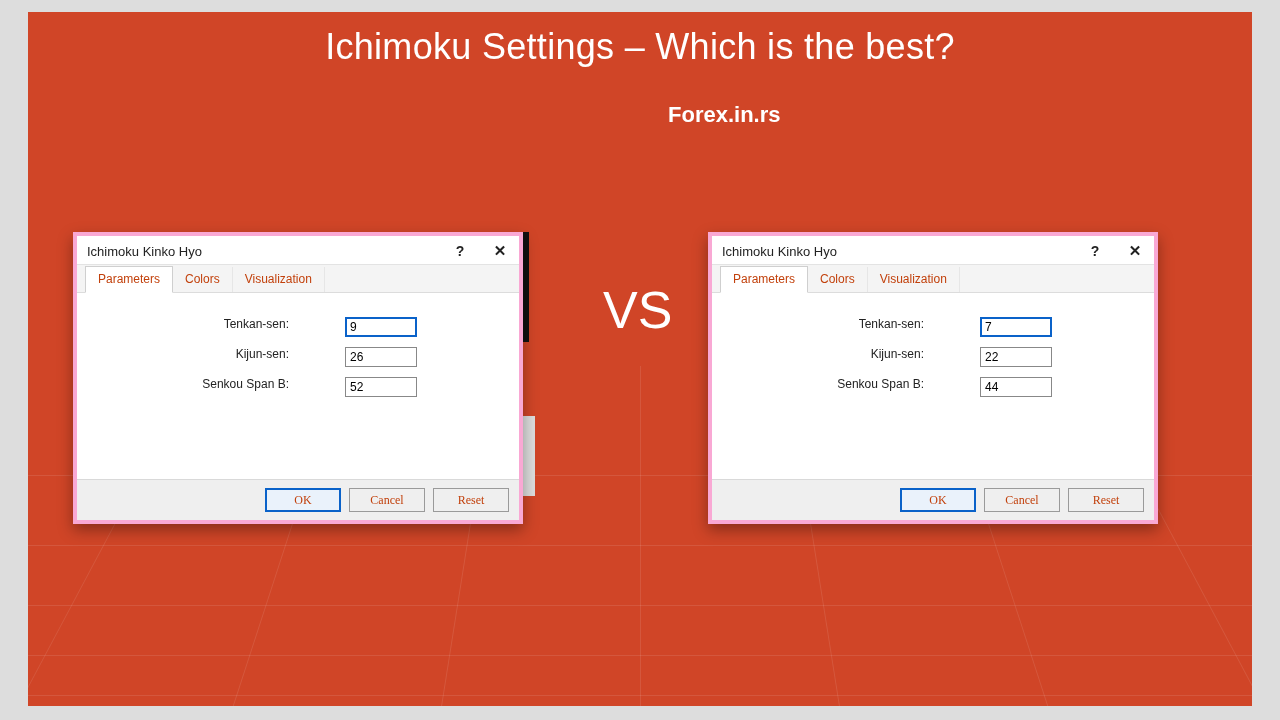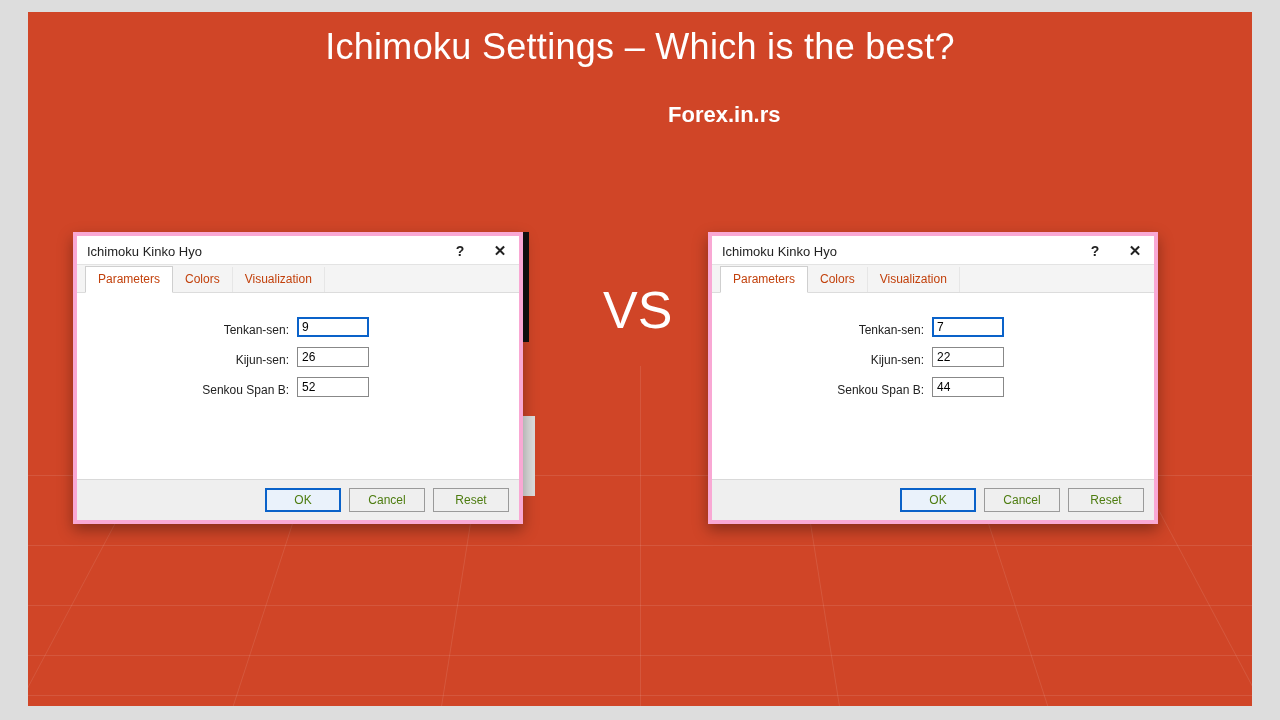--- a/index.html
+++ b/index.html
@@ -111,23 +111,24 @@
     top: 1px;
   }
 
   .panel {
     background: #ffffff;
     padding: 24px 20px 18px 20px;
     border-top: 1px solid #dcdcdc;
   }
   .formrow {
     display: flex;
-    align-items: flex-end;
+    align-items: flex-start;
     justify-content: flex-start;
     margin-bottom: 10px;
+    gap: 48px;
   }
   .formrow label {
     width: 200px;
     text-align: right;
     padding-right: 8px;
     font-size: 12px;
     color: #222;
   }
   .formrow input {
     width: 72px;
@@ -150,21 +151,22 @@
     justify-content: flex-end;
     gap: 8px;
   }
   .btn {
     min-width: 76px;
     height: 24px;
     font-size: 12px;
     background: #efefef;
     border: 1px solid #9a9a9a;
     cursor: pointer;
-    color: #4d7c0f;
+    color: #c2410c;
+    font-family: Liberation Serif, serif;
   }
   .btn.primary {
     border: 2px solid #0a62c9;
     background: #eaf2fb;
   }
 
   
   .sliver {
     position: absolute;
     background: #111;

